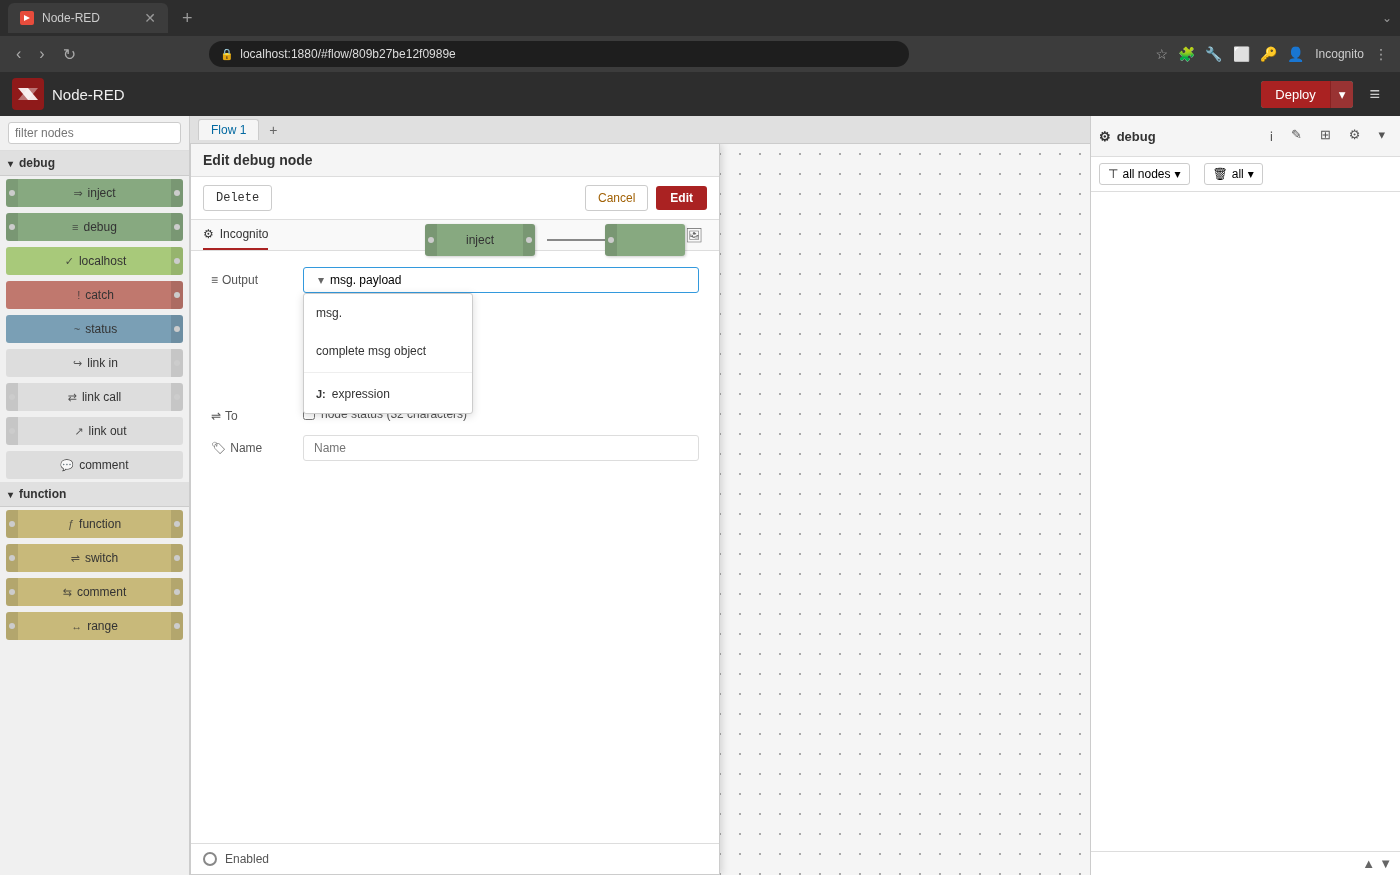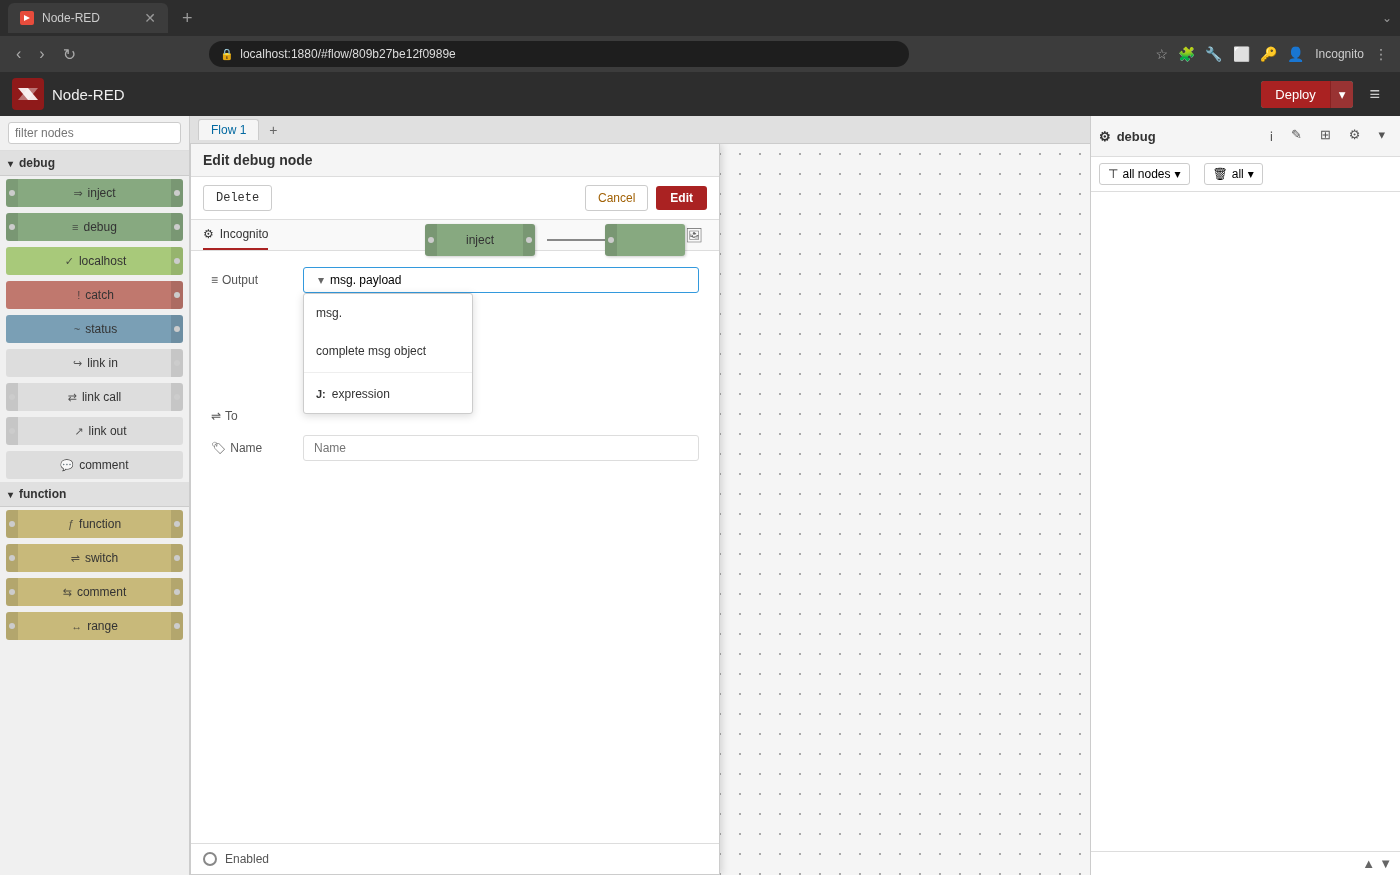--- a/index.html
+++ b/index.html
@@ -433,20 +433,26 @@
                   </div>
                 </div>
               </div>
             </div>
 
             <div class="field-row" style="margin-top: 110px;">
               <div class="field-label">
                 <span>⇌</span>
                 <span>To</span>
               </div>
+              <div class="field-control">
+                <div class="checkbox-row">
+                  <input type="checkbox" style="">
+                  <label>node status (32 characters)</label>
+                </div>
+              </div>
             </div>
 
             <div class="field-row" style="margin-top:12px;">
               <div class="field-label">
                 <span>🏷</span>
                 <span>Name</span>
               </div>
               <div class="field-control">
                 <input type="text" class="text-input" placeholder="Name" style="">
               </div>

